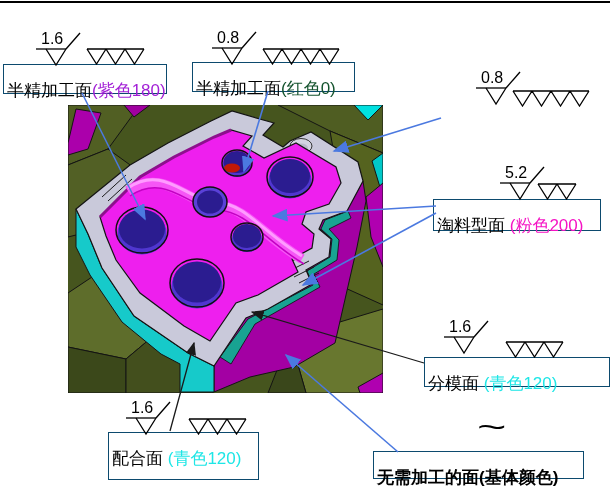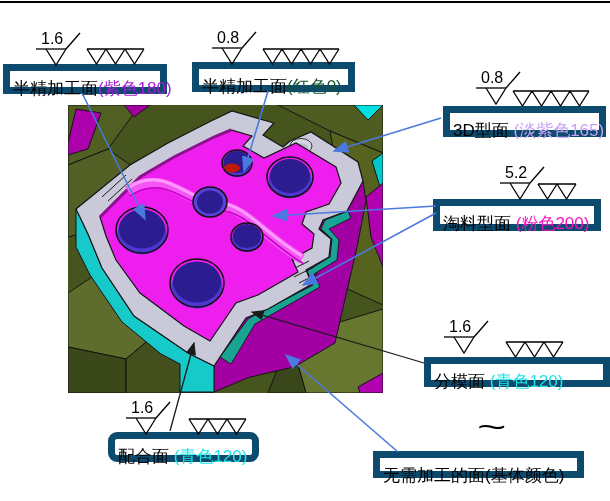--- a/index.html
+++ b/index.html
@@ -1,29 +1,29 @@
 <!DOCTYPE html>
 <html><head>
 <meta charset="utf-8">
 <style>
   html,body{margin:0;padding:0;background:#fff;}
   .page{position:relative;width:610px;height:501px;background:#fff;overflow:hidden;
         font-family:"Liberation Sans","DejaVu Sans",sans-serif;color:#000;}
   .topline{position:absolute;left:0;top:1px;width:610px;height:0;border-top:2px solid #000;}
   .cad{position:absolute;left:68px;top:105px;width:315px;height:288px;}
   .cad svg{display:block;}
-  .lbl{position:absolute;background:#fff;border:7px solid #0c4a6e;font-size:17px;line-height:25px;
-       padding:5px 3px;white-space:nowrap;box-sizing:border-box;}
+  .lbl{position:absolute;background:#fff;border:1px solid #0c4a6e;font-size:17px;line-height:25px;
+       padding:13px 3px;white-space:nowrap;box-sizing:border-box;}
   .lbl-1{left:3px;top:64px;width:164px;height:30px;}
   .lbl-2{left:192px;top:62px;width:163px;height:30px;}
   .lbl-3{left:443px;top:106px;width:163px;height:31px;}
   .lbl-4{left:433px;top:199px;width:168px;height:32px;}
   .lbl-5{left:424px;top:357px;width:186px;height:30px;}
-  .lbl-6{left:108px;top:432px;width:151px;height:30px;border-radius:9px;}
-  .lbl-7{left:373px;top:451px;width:211px;height:27px;}
+  .lbl-6{left:108px;top:432px;width:151px;height:48px;}
+  .lbl-7{left:373px;top:451px;width:211px;height:27px;font-weight:bold;}
   .fmark{position:absolute;width:46px;height:36px;}
   .fmark .num{position:absolute;left:5px;top:2px;font-size:16px;line-height:11px;}
   .fmark svg{position:absolute;left:0;top:0;}
   .fm-1{left:36px;top:31px;}
   .fm-2{left:212px;top:30px;}
   .fm-3{left:476px;top:70px;}
   .fm-4{left:500px;top:165px;}
   .fm-5{left:444px;top:319px;}
   .fm-6{left:126px;top:400px;}
   .trigroup{position:absolute;height:17px;}
@@ -119,21 +119,20 @@
 
         <ellipse cx="129" cy="181" rx="25.5" ry="22.5" fill="#5036D0"></ellipse>
         <ellipse cx="129" cy="177" rx="24" ry="20.5" fill="#2B1C90"></ellipse>
         <ellipse cx="129" cy="178" rx="27" ry="24" fill="none" stroke="#101010" stroke-width="1.5"></ellipse>
       </g>
     </svg>
   </div>
 
   <div class="lbl lbl-1"><span>半精加工面</span><span style="color: rgb(162, 31, 214);">(紫色180)</span></div>
   <div class="lbl lbl-2"><span>半精加工面</span><span style="color: #14532d;">(红色0)</span></div>
-  <div class="lbl lbl-3"><span>3D型面 </span><span style="color: rgb(201, 160, 245);">(淡紫色165)</span></div>
   <div class="lbl lbl-4"><span>淘料型面 </span><span style="color: rgb(245, 19, 196); margin-top: 8px;">(粉色200)</span></div>
   <div class="lbl lbl-5"><span>分模面 </span><span style="color: rgb(30, 230, 230);">(青色120)</span></div>
   <div class="lbl lbl-6"><span>配合面 </span><span style="color: rgb(30, 230, 230);">(青色120)</span></div>
   <div class="lbl lbl-7"><span>无需加工的面(基体颜色)</span></div>
 
   <div class="fmark fm-1">
     <svg width="46" height="36" viewBox="0 0 46 36">
         <g fill="none" stroke="#000" stroke-width="1.3">
           <line x1="0" y1="18" x2="30" y2="18"></line>
           <polyline points="10,18 20,34 30,18"></polyline>

